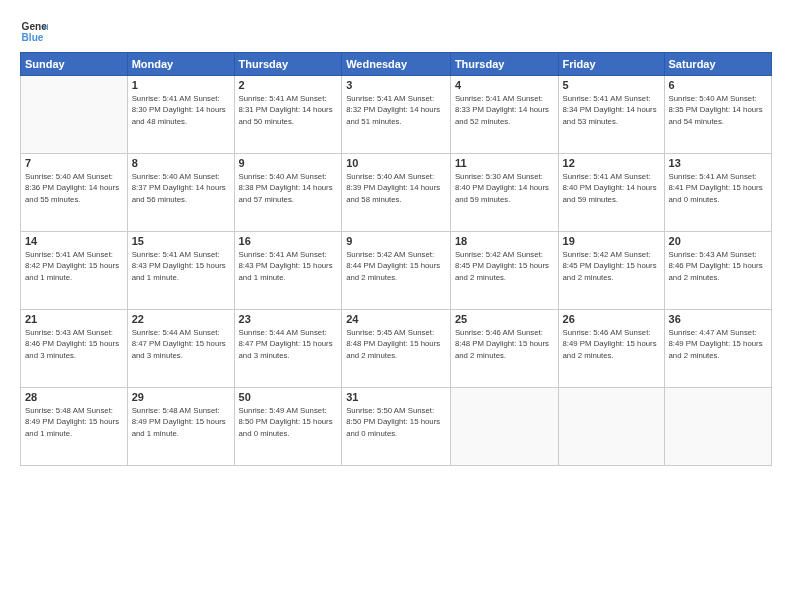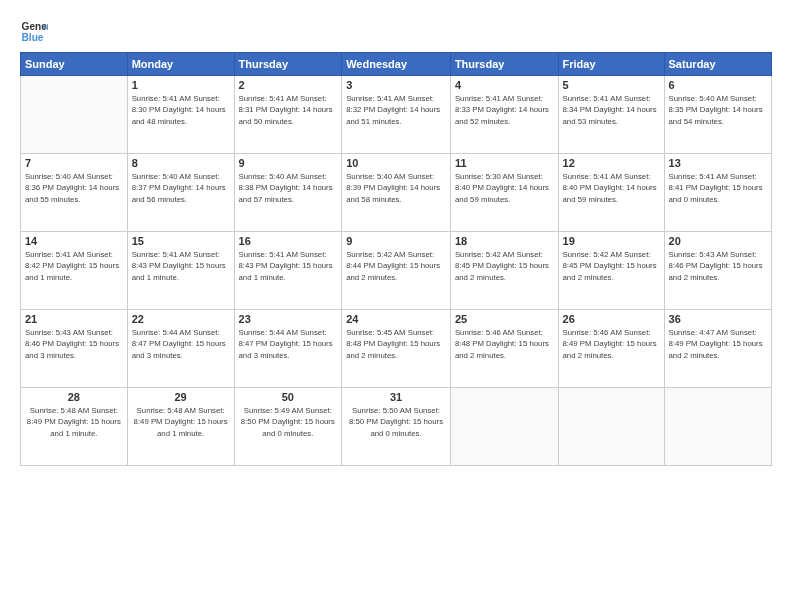--- a/index.html
+++ b/index.html
@@ -77,21 +77,20 @@
     .day-info {
       font-size: 7.8px;
       color: #444;
       line-height: 1.45;
     }
     .empty-cell {
       background: #f9f9f9;
     }
     .last-row td {
       height: 68px;
-      text-align: center;
     }
   </style>
 </head>
 <body>
 
 <div class="page">
   <div class="header">
     <div class="logo">
       <svg class="logo-icon" viewBox="0 0 36 36">
         <text x="2" y="16" font-size="13" font-weight="bold" fill="#333" font-family="Arial">General</text>

